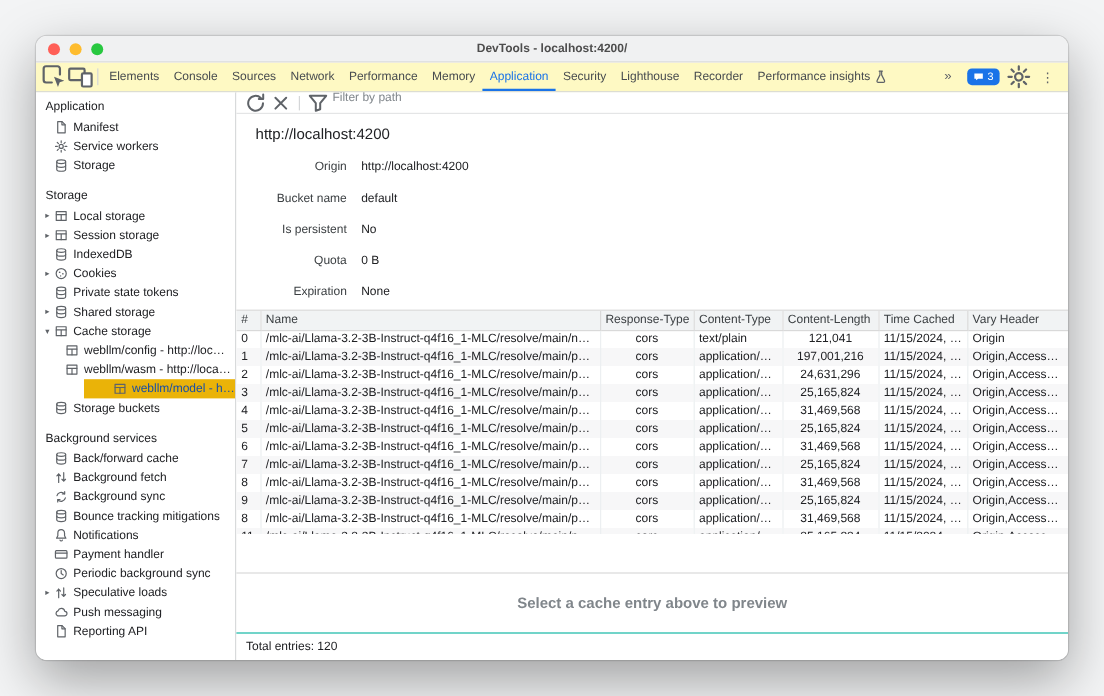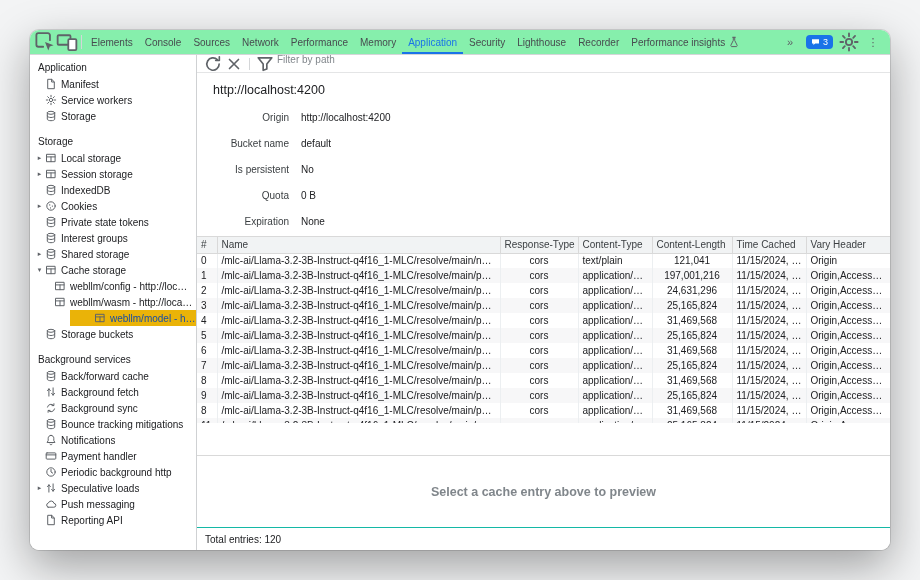--- a/index.html
+++ b/index.html
@@ -8,21 +8,21 @@
        -webkit-font-smoothing:antialiased;color:#202124;}
   .window{position:absolute;left:30px;top:30px;width:860px;height:520px;background:#fff;border-radius:9px;
           box-shadow:0 16px 45px rgba(0,0,0,.35),0 0 0 1px rgba(0,0,0,.12);overflow:hidden;display:flex;flex-direction:column;}
   
   .titlebar{height:22px;flex:0 0 auto;background:#f0f1f2;border-bottom:1px solid #dcdcdc;display:flex;align-items:center;position:relative;}
   .traffic{display:flex;gap:8px;padding-left:10px;z-index:2;}
   .tl{width:10px;height:10px;border-radius:50%;display:block;}
   .tl.red{background:#ff5f57}.tl.yellow{background:#febc2e}.tl.green{background:#28c840}
   .title{position:absolute;left:0;right:0;text-align:center;font-size:10px;font-weight:bold;color:#4d4d4d;}
   
-  .tabbar{height:25px;flex:0 0 auto;background:#86efac;border-bottom:1px solid #d4d6d8;display:flex;align-items:stretch;padding-left:4px;}
+  .tabbar{height:25px;flex:0 0 auto;background:#fef9c3;border-bottom:1px solid #d4d6d8;display:flex;align-items:stretch;padding-left:4px;}
   .tool-icon{display:flex;align-items:center;justify-content:center;width:22px;color:#5f6368;font-size:12px;cursor:default;}
   .glyph{font-size:11px;color:#5f6368;}
   .vsep{width:1px;background:#d4d6d8;margin:5px 3px;flex:0 0 auto;}
   .tabs{display:flex;align-items:stretch;}
   .tab{display:flex;align-items:center;gap:3px;padding:0 6px;font-size:10px;color:#474b4f;white-space:nowrap;cursor:default;}
   .tab.active{color:#1a73e8;box-shadow:inset 0 -2px 0 #1a73e8;}
   .right-tools{margin-left:auto;display:flex;align-items:center;gap:2px;padding-right:6px;}
   .issues-badge{display:flex;align-items:center;gap:3px;background:#1a73e8;color:#fff;border-radius:4px;font-size:9px;padding:2px 5px;margin:0 3px;cursor:default;}
   .issues-badge .icon svg{width:9px;height:9px;}
   
@@ -60,20 +60,28 @@
   td.col2,td.col4{text-align:center;}
   .preview{flex:1;border-top:1px solid #d9d9d9;display:flex;align-items:center;justify-content:center;min-height:0;margin-top:32px;}
   .preview-text{font-size:12.5px;font-weight:bold;color:#80868b;}
   .footer{flex:0 0 auto;height:23px;border-top:1px solid #14b8a6;display:flex;align-items:center;padding-left:8px;font-size:10px;color:#202124;}
 </style>
 </head>
 <body>
 
 <div class="window">
 
+  <div class="titlebar">
+    <div class="traffic">
+      <span class="tl red"></span>
+      <span class="tl yellow"></span>
+      <span class="tl green"></span>
+    </div>
+    <div class="title">DevTools - localhost:4200/</div>
+  </div>
 
   <div class="tabbar">
     <span class="tool-icon">
         <svg viewBox="0 0 12 12" fill="none" stroke="#5f6368" stroke-width="1" stroke-linecap="round" stroke-linejoin="round">
           <path d="M8.7 5V2.3c0-.6-.5-1.1-1.1-1.1H2.4c-.6 0-1.1.5-1.1 1.1v5.2c0 .6.5 1.1 1.1 1.1H5"></path>
           <path d="M6 6l4.7 1.8-2.1.7-.8 2.1z" fill="#5f6368" stroke="none"></path>
         </svg>
       </span>
     <span class="tool-icon">
         <svg viewBox="0 0 12 12" fill="none" stroke="#5f6368" stroke-width="1" stroke-linecap="round" stroke-linejoin="round">
@@ -228,131 +236,120 @@
             <span class="icon">
               <svg viewBox="0 0 12 12" fill="none" stroke="#5f6368" stroke-width="1" stroke-linecap="round" stroke-linejoin="round">
                 <ellipse cx="6" cy="2.8" rx="3.7" ry="1.5"></ellipse>
                 <path d="M2.3 2.8v6.4c0 .8 1.7 1.5 3.7 1.5s3.7-.7 3.7-1.5V2.8"></path>
                 <path d="M2.3 6c0 .8 1.7 1.5 3.7 1.5S9.7 6.8 9.7 6"></path>
               </svg>
             </span>
             <span class="side-label">Private state tokens</span>
           </div>
           <div class="side-item">
-            <span class="expander"></span>
+            <span class="expander">▸</span>
             <span class="icon">
               <svg viewBox="0 0 12 12" fill="none" stroke="#5f6368" stroke-width="1" stroke-linecap="round" stroke-linejoin="round">
                 <ellipse cx="6" cy="2.8" rx="3.7" ry="1.5"></ellipse>
                 <path d="M2.3 2.8v6.4c0 .8 1.7 1.5 3.7 1.5s3.7-.7 3.7-1.5V2.8"></path>
                 <path d="M2.3 6c0 .8 1.7 1.5 3.7 1.5S9.7 6.8 9.7 6"></path>
               </svg>
             </span>
-            <span class="side-label">Interest groups</span>
-          </div>
-          <div class="side-item">
-            <span class="expander">▸</span>
+            <span class="side-label">Shared storage</span>
+          </div>
+          <div class="side-item">
+            <span class="expander">▾</span>
+            <span class="icon">
+              <svg viewBox="0 0 12 12" fill="none" stroke="#5f6368" stroke-width="1" stroke-linecap="round" stroke-linejoin="round">
+                <rect x="1.9" y="2.3" width="8.2" height="7.4"></rect>
+                <path d="M1.9 4.9h8.2M6 4.9v4.8"></path>
+              </svg>
+            </span>
+            <span class="side-label">Cache storage</span>
+          </div>
+          <div class="side-item child">
+            <span class="icon">
+              <svg viewBox="0 0 12 12" fill="none" stroke="#5f6368" stroke-width="1" stroke-linecap="round" stroke-linejoin="round">
+                <rect x="1.9" y="2.3" width="8.2" height="7.4"></rect>
+                <path d="M1.9 4.9h8.2M6 4.9v4.8"></path>
+              </svg>
+            </span>
+            <span class="side-label">webllm/config - http://loc…</span>
+          </div>
+          <div class="side-item child">
+            <span class="icon">
+              <svg viewBox="0 0 12 12" fill="none" stroke="#5f6368" stroke-width="1" stroke-linecap="round" stroke-linejoin="round">
+                <rect x="1.9" y="2.3" width="8.2" height="7.4"></rect>
+                <path d="M1.9 4.9h8.2M6 4.9v4.8"></path>
+              </svg>
+            </span>
+            <span class="side-label">webllm/wasm - http://loca…</span>
+          </div>
+          <div class="side-item selected child">
+            <span class="icon">
+              <svg viewBox="0 0 12 12" fill="none" stroke="#5f6368" stroke-width="1" stroke-linecap="round" stroke-linejoin="round">
+                <rect x="1.9" y="2.3" width="8.2" height="7.4"></rect>
+                <path d="M1.9 4.9h8.2M6 4.9v4.8"></path>
+              </svg>
+            </span>
+            <span class="side-label">webllm/model - http://loc…</span>
+          </div>
+          <div class="side-item">
+            <span class="expander"></span>
             <span class="icon">
               <svg viewBox="0 0 12 12" fill="none" stroke="#5f6368" stroke-width="1" stroke-linecap="round" stroke-linejoin="round">
                 <ellipse cx="6" cy="2.8" rx="3.7" ry="1.5"></ellipse>
                 <path d="M2.3 2.8v6.4c0 .8 1.7 1.5 3.7 1.5s3.7-.7 3.7-1.5V2.8"></path>
                 <path d="M2.3 6c0 .8 1.7 1.5 3.7 1.5S9.7 6.8 9.7 6"></path>
               </svg>
             </span>
-            <span class="side-label">Shared storage</span>
-          </div>
-          <div class="side-item">
-            <span class="expander">▾</span>
-            <span class="icon">
-              <svg viewBox="0 0 12 12" fill="none" stroke="#5f6368" stroke-width="1" stroke-linecap="round" stroke-linejoin="round">
-                <rect x="1.9" y="2.3" width="8.2" height="7.4"></rect>
-                <path d="M1.9 4.9h8.2M6 4.9v4.8"></path>
-              </svg>
-            </span>
-            <span class="side-label">Cache storage</span>
-          </div>
-          <div class="side-item child">
-            <span class="icon">
-              <svg viewBox="0 0 12 12" fill="none" stroke="#5f6368" stroke-width="1" stroke-linecap="round" stroke-linejoin="round">
-                <rect x="1.9" y="2.3" width="8.2" height="7.4"></rect>
-                <path d="M1.9 4.9h8.2M6 4.9v4.8"></path>
-              </svg>
-            </span>
-            <span class="side-label">webllm/config - http://loc…</span>
-          </div>
-          <div class="side-item child">
-            <span class="icon">
-              <svg viewBox="0 0 12 12" fill="none" stroke="#5f6368" stroke-width="1" stroke-linecap="round" stroke-linejoin="round">
-                <rect x="1.9" y="2.3" width="8.2" height="7.4"></rect>
-                <path d="M1.9 4.9h8.2M6 4.9v4.8"></path>
-              </svg>
-            </span>
-            <span class="side-label">webllm/wasm - http://loca…</span>
-          </div>
-          <div class="side-item selected child">
-            <span class="icon">
-              <svg viewBox="0 0 12 12" fill="none" stroke="#5f6368" stroke-width="1" stroke-linecap="round" stroke-linejoin="round">
-                <rect x="1.9" y="2.3" width="8.2" height="7.4"></rect>
-                <path d="M1.9 4.9h8.2M6 4.9v4.8"></path>
-              </svg>
-            </span>
-            <span class="side-label">webllm/model - http://loc…</span>
-          </div>
+            <span class="side-label">Storage buckets</span>
+          </div>
+        </div>
+        <div class="section">
+          <div class="section-title">Background services</div>
           <div class="side-item">
             <span class="expander"></span>
             <span class="icon">
               <svg viewBox="0 0 12 12" fill="none" stroke="#5f6368" stroke-width="1" stroke-linecap="round" stroke-linejoin="round">
                 <ellipse cx="6" cy="2.8" rx="3.7" ry="1.5"></ellipse>
                 <path d="M2.3 2.8v6.4c0 .8 1.7 1.5 3.7 1.5s3.7-.7 3.7-1.5V2.8"></path>
                 <path d="M2.3 6c0 .8 1.7 1.5 3.7 1.5S9.7 6.8 9.7 6"></path>
               </svg>
             </span>
-            <span class="side-label">Storage buckets</span>
-          </div>
-        </div>
-        <div class="section">
-          <div class="section-title">Background services</div>
+            <span class="side-label">Back/forward cache</span>
+          </div>
+          <div class="side-item">
+            <span class="expander"></span>
+            <span class="icon">
+              <svg viewBox="0 0 12 12" fill="none" stroke="#5f6368" stroke-width="1" stroke-linecap="round" stroke-linejoin="round">
+                <path d="M3.9 10.1V3M3.9 3L2.4 4.6M3.9 3l1.5 1.6M8.1 1.9V9M8.1 9L6.6 7.4M8.1 9l1.5-1.6"></path>
+              </svg>
+            </span>
+            <span class="side-label">Background fetch</span>
+          </div>
+          <div class="side-item">
+            <span class="expander"></span>
+            <span class="icon">
+              <svg viewBox="0 0 12 12" fill="none" stroke="#5f6368" stroke-width="1" stroke-linecap="round" stroke-linejoin="round">
+                <path d="M2.5 5.1a3.6 3.6 0 0 1 6.2-1.6M9.5 6.9a3.6 3.6 0 0 1-6.2 1.6"></path>
+                <path d="M8.9 1.7v1.9H7M3.1 10.3V8.4H5"></path>
+              </svg>
+            </span>
+            <span class="side-label">Background sync</span>
+          </div>
           <div class="side-item">
             <span class="expander"></span>
             <span class="icon">
               <svg viewBox="0 0 12 12" fill="none" stroke="#5f6368" stroke-width="1" stroke-linecap="round" stroke-linejoin="round">
                 <ellipse cx="6" cy="2.8" rx="3.7" ry="1.5"></ellipse>
                 <path d="M2.3 2.8v6.4c0 .8 1.7 1.5 3.7 1.5s3.7-.7 3.7-1.5V2.8"></path>
                 <path d="M2.3 6c0 .8 1.7 1.5 3.7 1.5S9.7 6.8 9.7 6"></path>
               </svg>
             </span>
-            <span class="side-label">Back/forward cache</span>
-          </div>
-          <div class="side-item">
-            <span class="expander"></span>
-            <span class="icon">
-              <svg viewBox="0 0 12 12" fill="none" stroke="#5f6368" stroke-width="1" stroke-linecap="round" stroke-linejoin="round">
-                <path d="M3.9 10.1V3M3.9 3L2.4 4.6M3.9 3l1.5 1.6M8.1 1.9V9M8.1 9L6.6 7.4M8.1 9l1.5-1.6"></path>
-              </svg>
-            </span>
-            <span class="side-label">Background fetch</span>
-          </div>
-          <div class="side-item">
-            <span class="expander"></span>
-            <span class="icon">
-              <svg viewBox="0 0 12 12" fill="none" stroke="#5f6368" stroke-width="1" stroke-linecap="round" stroke-linejoin="round">
-                <path d="M2.5 5.1a3.6 3.6 0 0 1 6.2-1.6M9.5 6.9a3.6 3.6 0 0 1-6.2 1.6"></path>
-                <path d="M8.9 1.7v1.9H7M3.1 10.3V8.4H5"></path>
-              </svg>
-            </span>
-            <span class="side-label">Background sync</span>
-          </div>
-          <div class="side-item">
-            <span class="expander"></span>
-            <span class="icon">
-              <svg viewBox="0 0 12 12" fill="none" stroke="#5f6368" stroke-width="1" stroke-linecap="round" stroke-linejoin="round">
-                <ellipse cx="6" cy="2.8" rx="3.7" ry="1.5"></ellipse>
-                <path d="M2.3 2.8v6.4c0 .8 1.7 1.5 3.7 1.5s3.7-.7 3.7-1.5V2.8"></path>
-                <path d="M2.3 6c0 .8 1.7 1.5 3.7 1.5S9.7 6.8 9.7 6"></path>
-              </svg>
-            </span>
             <span class="side-label">Bounce tracking mitigations</span>
           </div>
           <div class="side-item">
             <span class="expander"></span>
             <span class="icon">
               <svg viewBox="0 0 12 12" fill="none" stroke="#5f6368" stroke-width="1" stroke-linecap="round" stroke-linejoin="round">
                 <path d="M6 1.4c-1.8 0-2.8 1.3-2.8 2.9v2.2L2.1 8.5h7.8L8.8 6.5V4.3C8.8 2.7 7.8 1.4 6 1.4z"></path>
                 <path d="M5 10.1a1.05 1.05 0 0 0 2 0"></path>
               </svg>
             </span>
@@ -369,21 +366,21 @@
             <span class="side-label">Payment handler</span>
           </div>
           <div class="side-item">
             <span class="expander"></span>
             <span class="icon">
               <svg viewBox="0 0 12 12" fill="none" stroke="#5f6368" stroke-width="1" stroke-linecap="round" stroke-linejoin="round">
                 <circle cx="6" cy="6" r="4.2"></circle>
                 <path d="M6 3.5V6l1.7 1.1"></path>
               </svg>
             </span>
-            <span class="side-label">Periodic background http</span>
+            <span class="side-label">Periodic background sync</span>
           </div>
           <div class="side-item">
             <span class="expander">▸</span>
             <span class="icon">
               <svg viewBox="0 0 12 12" fill="none" stroke="#5f6368" stroke-width="1" stroke-linecap="round" stroke-linejoin="round">
                 <path d="M3.9 10.1V3M3.9 3L2.4 4.6M3.9 3l1.5 1.6M8.1 1.9V9M8.1 9L6.6 7.4M8.1 9l1.5-1.6"></path>
               </svg>
             </span>
             <span class="side-label">Speculative loads</span>
           </div>

